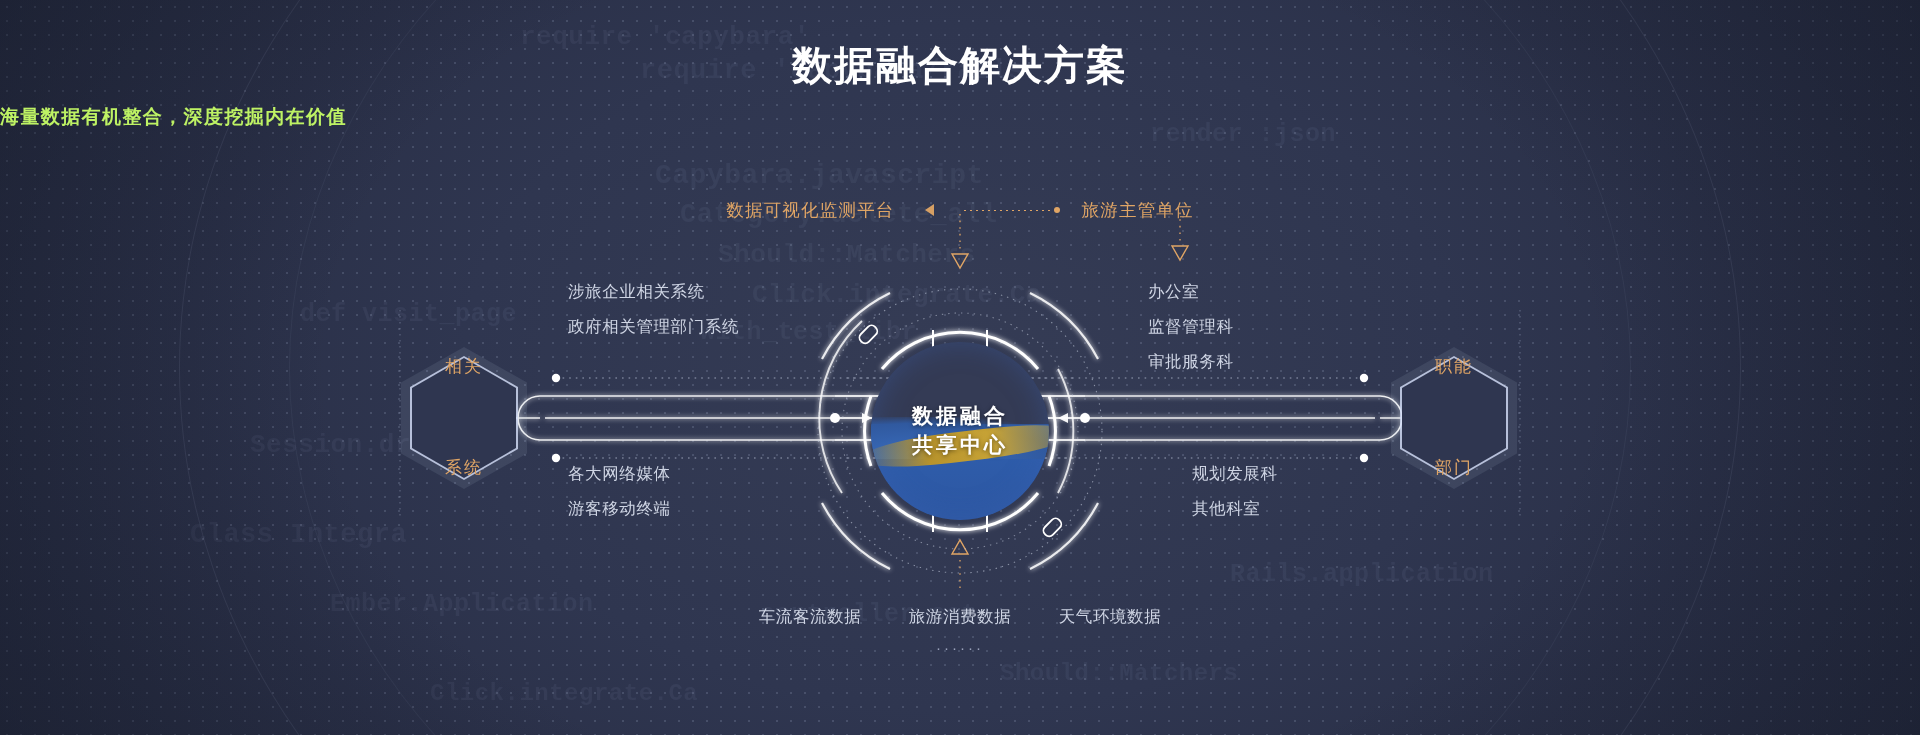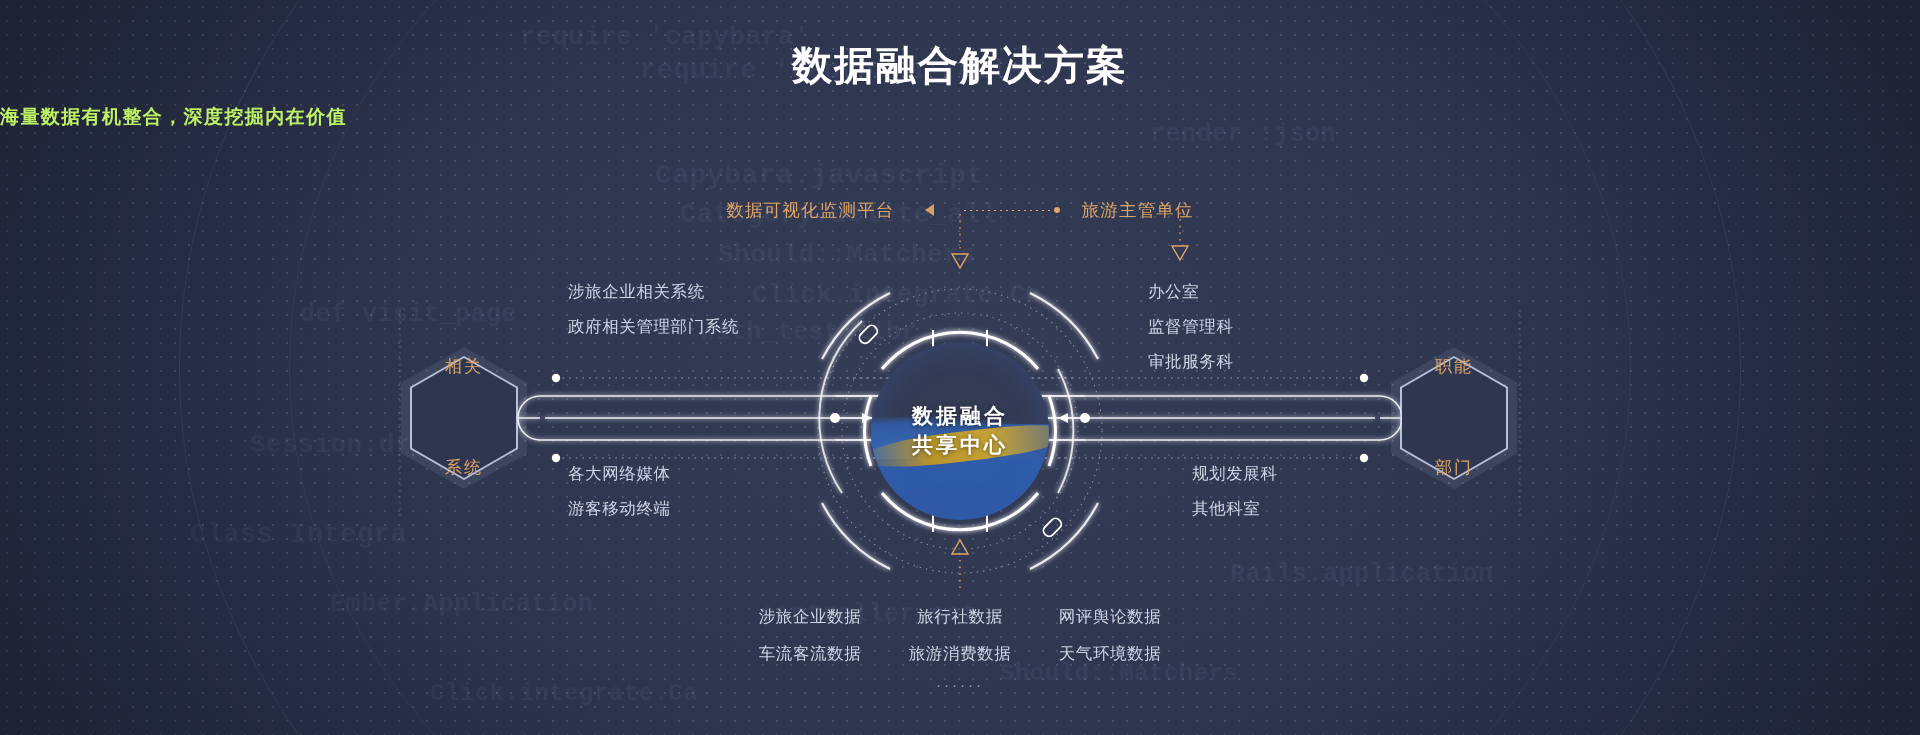--- a/index.html
+++ b/index.html
@@ -342,23 +342,18 @@
   <div>审批服务科</div>
 </div>
 
 <div class="lbl-list" style="left:1176px;top:456px;margin-left:16px;">
   <div>规划发展科</div>
   <div>其他科室</div>
 </div>
 
 <div class="bottomgrid">
   <div class="row">
-    <div class="cell">涉旅企业数据</div>
-    <div class="cell">旅行社数据</div>
-    <div class="cell">网评舆论数据</div>
-  </div>
-  <div class="row">
     <div class="cell">车流客流数据</div>
     <div class="cell">旅游消费数据</div>
     <div class="cell">天气环境数据</div>
   </div>
   <div class="ellipsis">······</div>
 </div>
 
 </body></html>

